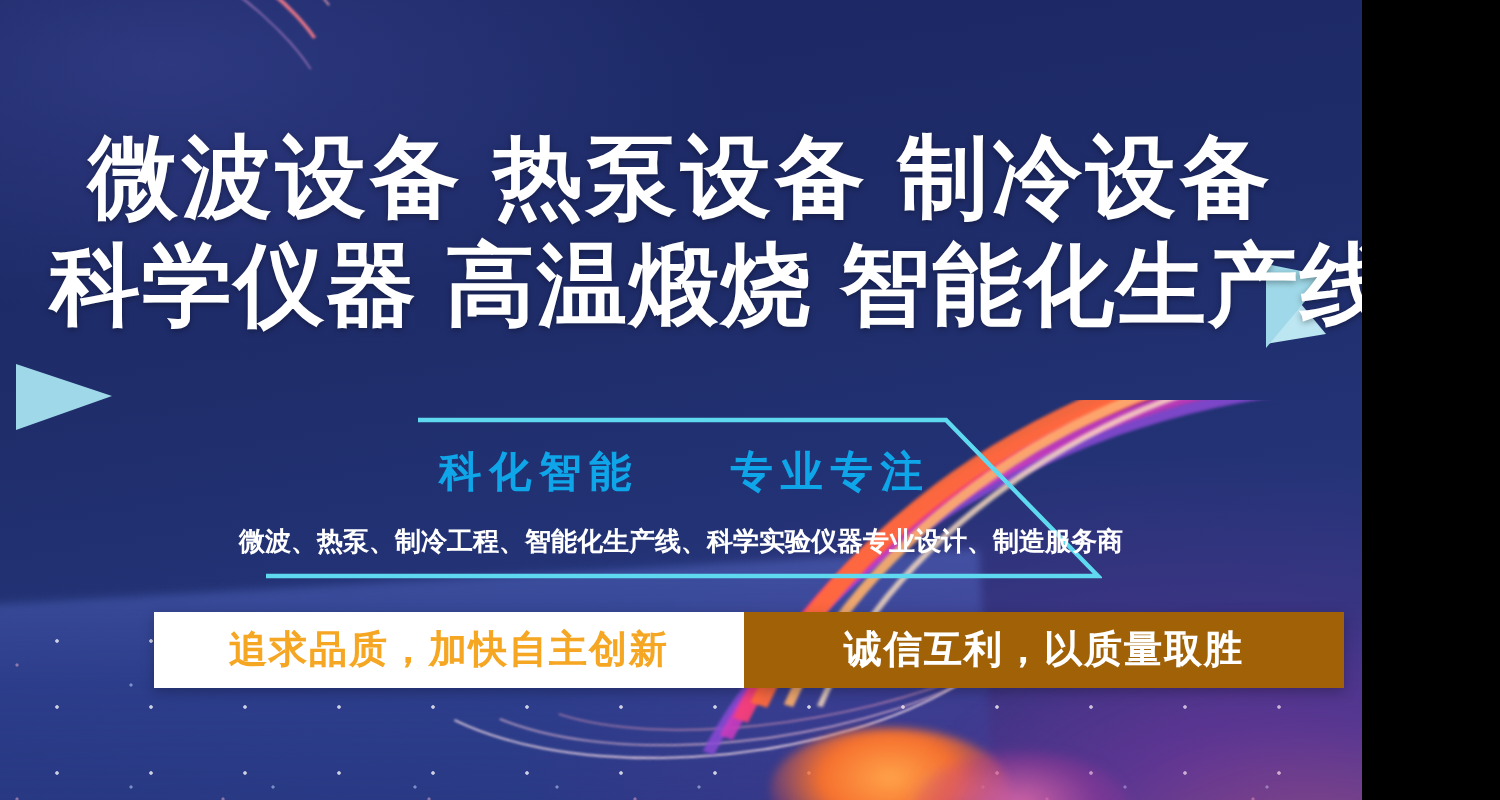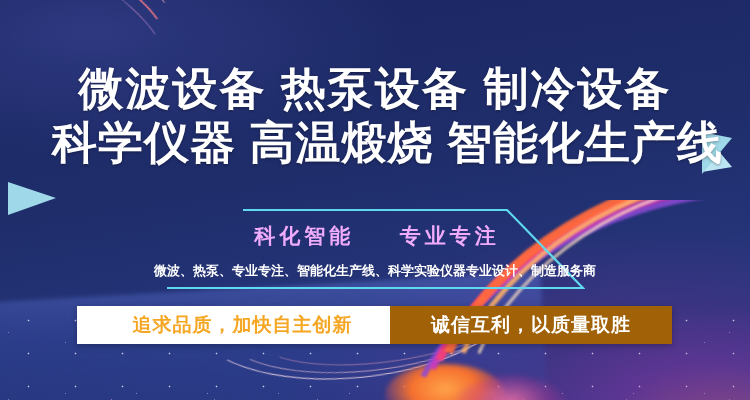--- a/index.html
+++ b/index.html
@@ -2,21 +2,21 @@
 <html lang="zh"><head>
 <meta charset="utf-8">
 <style>
   html, body {
     margin: 0;
     padding: 0;
     background: #000;
   }
   #banner {
     position: relative;
-    width: 750px;
+    width: 681px;
     height: 400px;
     overflow: hidden;
     background: #1f2d6b;
     font-family: "Liberation Sans", "DejaVu Sans", sans-serif;
     user-select: none;
   }
 
   
   .bg-base {
     position: absolute;
@@ -203,21 +203,21 @@
     width: 420px;
     height: 82px;
   }
   .trap-frame svg { display: block; }
 
   .sub-slogan {
     position: absolute;
     left: 4px; right: 0;
     top: 222px;
     text-align: center;
-    color: #f0abfc;
+    color: #0ea5e9;
     font-size: 21px;
     font-weight: 700;
     letter-spacing: 4px;
     white-space: nowrap;
   }
   .sub-slogan .gap { display: inline-block; width: 26px; }
 
   .desc-line {
     position: absolute;
     left: 0; right: 0;
@@ -244,21 +244,20 @@
     flex: 0 0 295px;
     background: #ffffff;
     display: flex;
     align-items: center;
     justify-content: center;
     color: #f5a623;
     font-size: 19px;
     font-weight: 700;
     letter-spacing: 1px;
     white-space: nowrap;
-    padding-left: 18px;
   }
   .bar-right {
     flex: 1 1 auto;
     background: #a16207;
     display: flex;
     align-items: center;
     justify-content: center;
     color: #ffffff;
     font-size: 19px;
     font-weight: 700;
@@ -310,20 +309,20 @@
       <path d="M 78 2 L 342 2 L 418 80 L 2 80" stroke="#5fd9ef" stroke-width="2.2" fill="none" stroke-linejoin="miter"></path>
     </svg>
   </div>
 
   <div class="sub-slogan">
     <span>科化智能</span>
     <span class="gap"></span>
     <span>专业专注</span>
   </div>
 
-  <div class="desc-line">微波、热泵、专业专注、智能化生产线、科学实验仪器专业设计、制造服务商</div>
+  <div class="desc-line">微波、热泵、制冷工程、智能化生产线、科学实验仪器专业设计、制造服务商</div>
 
   <div class="ribbon-bar">
     <div class="bar-left">追求品质，加快自主创新</div>
     <div class="bar-right">诚信互利，以质量取胜</div>
   </div>
 
 </div>
 
 </body></html>

